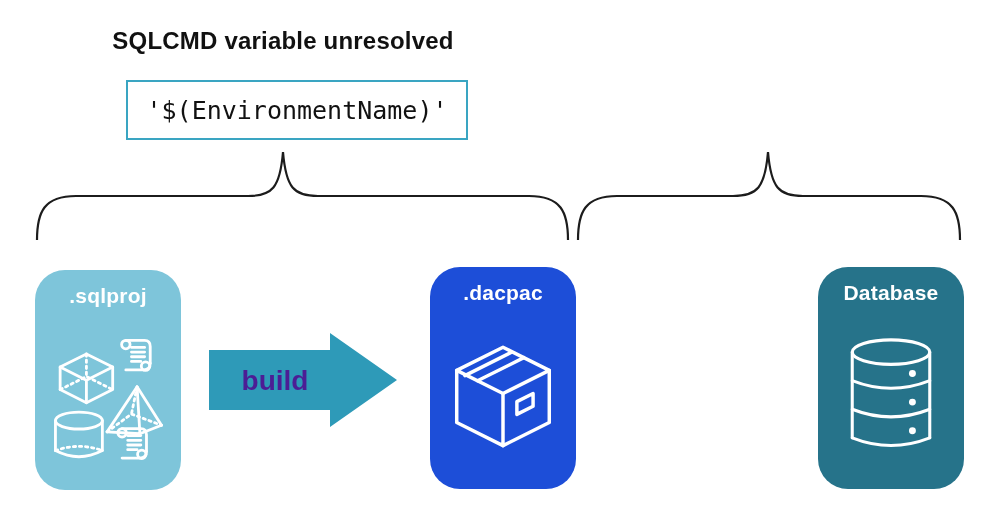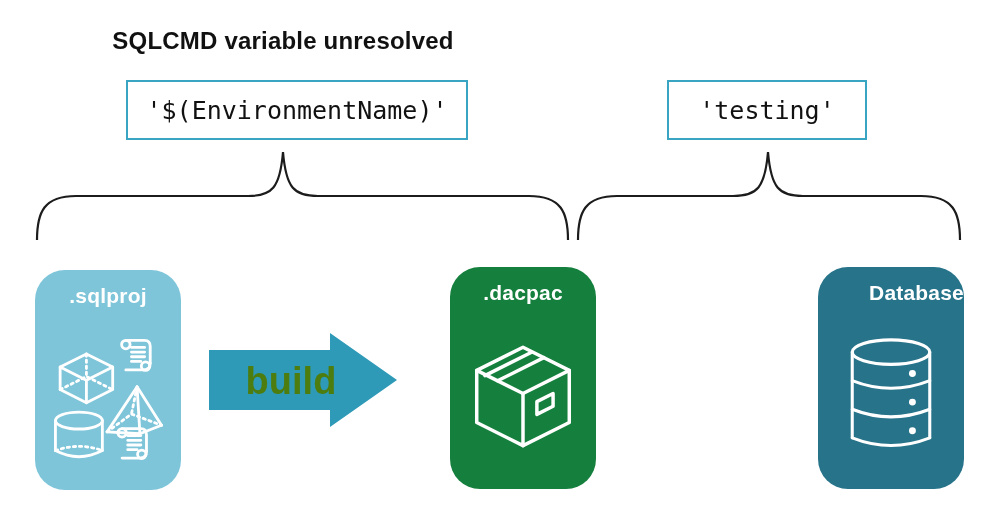--- a/index.html
+++ b/index.html
@@ -21,47 +21,46 @@
     font-size:25px;color:#111;white-space:pre;
   }
   #code-left{left:126px;width:342px;}
   #code-right{left:667px;width:200px;}
   #braces{position:absolute;left:0;top:0;pointer-events:none;}
   .card{
     position:absolute;top:267px;width:146px;height:222px;border-radius:30px;
     display:flex;flex-direction:column;align-items:center;
   }
   #card-sqlproj{left:35px;top:270px;height:220px;background:#7ec5da;}
-  #card-dacpac{left:450px;background:#15803d;justify-content:flex-end;}
-  #card-database{left:818px;background:#26738a;align-items:flex-end;}
+  #card-dacpac{left:430px;background:#1d4ed8;justify-content:flex-end;}
+  #card-database{left:818px;background:#26738a;}
   .card-label{
     margin-top:14px;font-size:21px;font-weight:700;color:#ffffff;letter-spacing:.2px;
   }
   .card-icon{flex:1;display:flex;align-items:center;justify-content:center;width:100%;}
   .arrow{position:absolute;top:333px;width:188px;height:96px;}
   #arrow-build{left:209px;}
   #arrow-deploy{left:600px;}
   .arrow svg{position:absolute;left:0;top:0;}
   .arrow-label{
     position:absolute;left:0;top:0;width:132px;height:96px;
     display:flex;align-items:center;justify-content:center;
-    font-size:38px;font-weight:700;color:#4d7c0f;margin-left:16px;
+    font-size:28px;font-weight:700;color:#4c1d95;
   }
   .icon-stroke{stroke:#ffffff;fill:none;stroke-width:3;stroke-linecap:round;stroke-linejoin:round;}
   .icon-dash{stroke-dasharray:2.5,4;}
 </style>
 </head>
 <body>
 
 <div id="canvas">
 
   <div id="heading-left" class="heading">SQLCMD variable unresolved</div>
 
   <div id="code-left" class="code-box">'$(EnvironmentName)'</div>
-  <div id="code-right" class="code-box">'testing'</div>
 
   <svg id="braces" width="1000" height="260" viewBox="0 0 1000 260">
     <g fill="none" stroke="#1c1c1c" stroke-width="2.2">
       <path d="M37,240 C37,212 44,196 76,196 L248,196 C272,196 280,188 283,152
                C286,188 294,196 318,196 L529,196 C561,196 568,212 568,240"></path>
       <path d="M578,240 C578,212 585,196 617,196 L733,196 C757,196 765,188 768,152
                C771,188 779,196 803,196 L921,196 C953,196 960,212 960,240"></path>
     </g>
   </svg>
 

